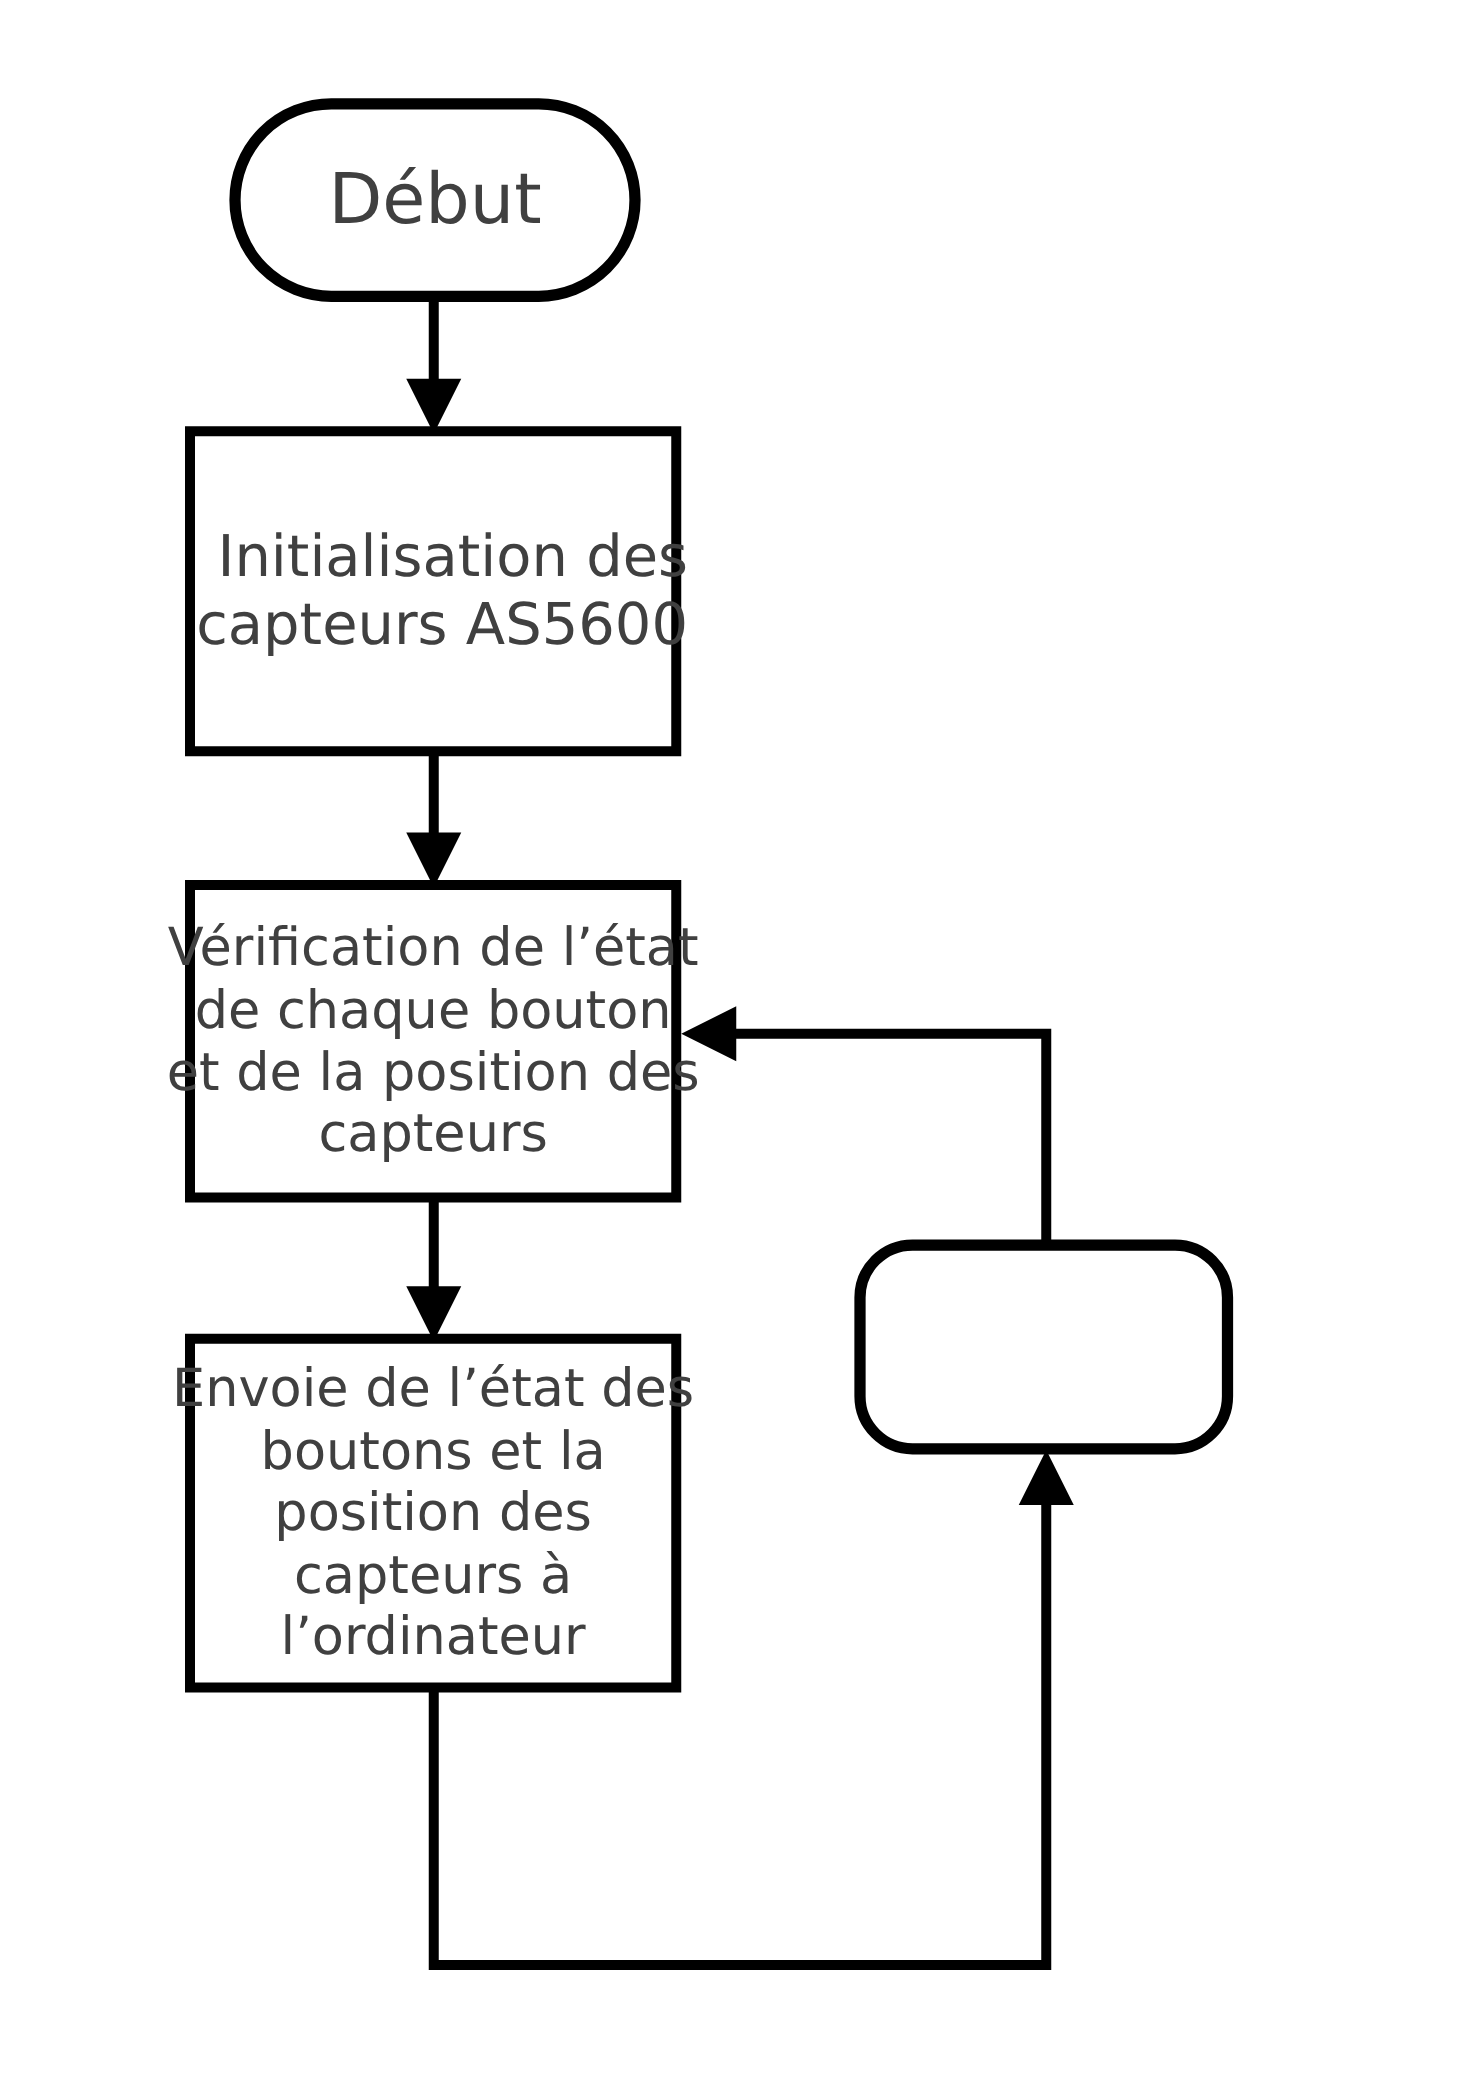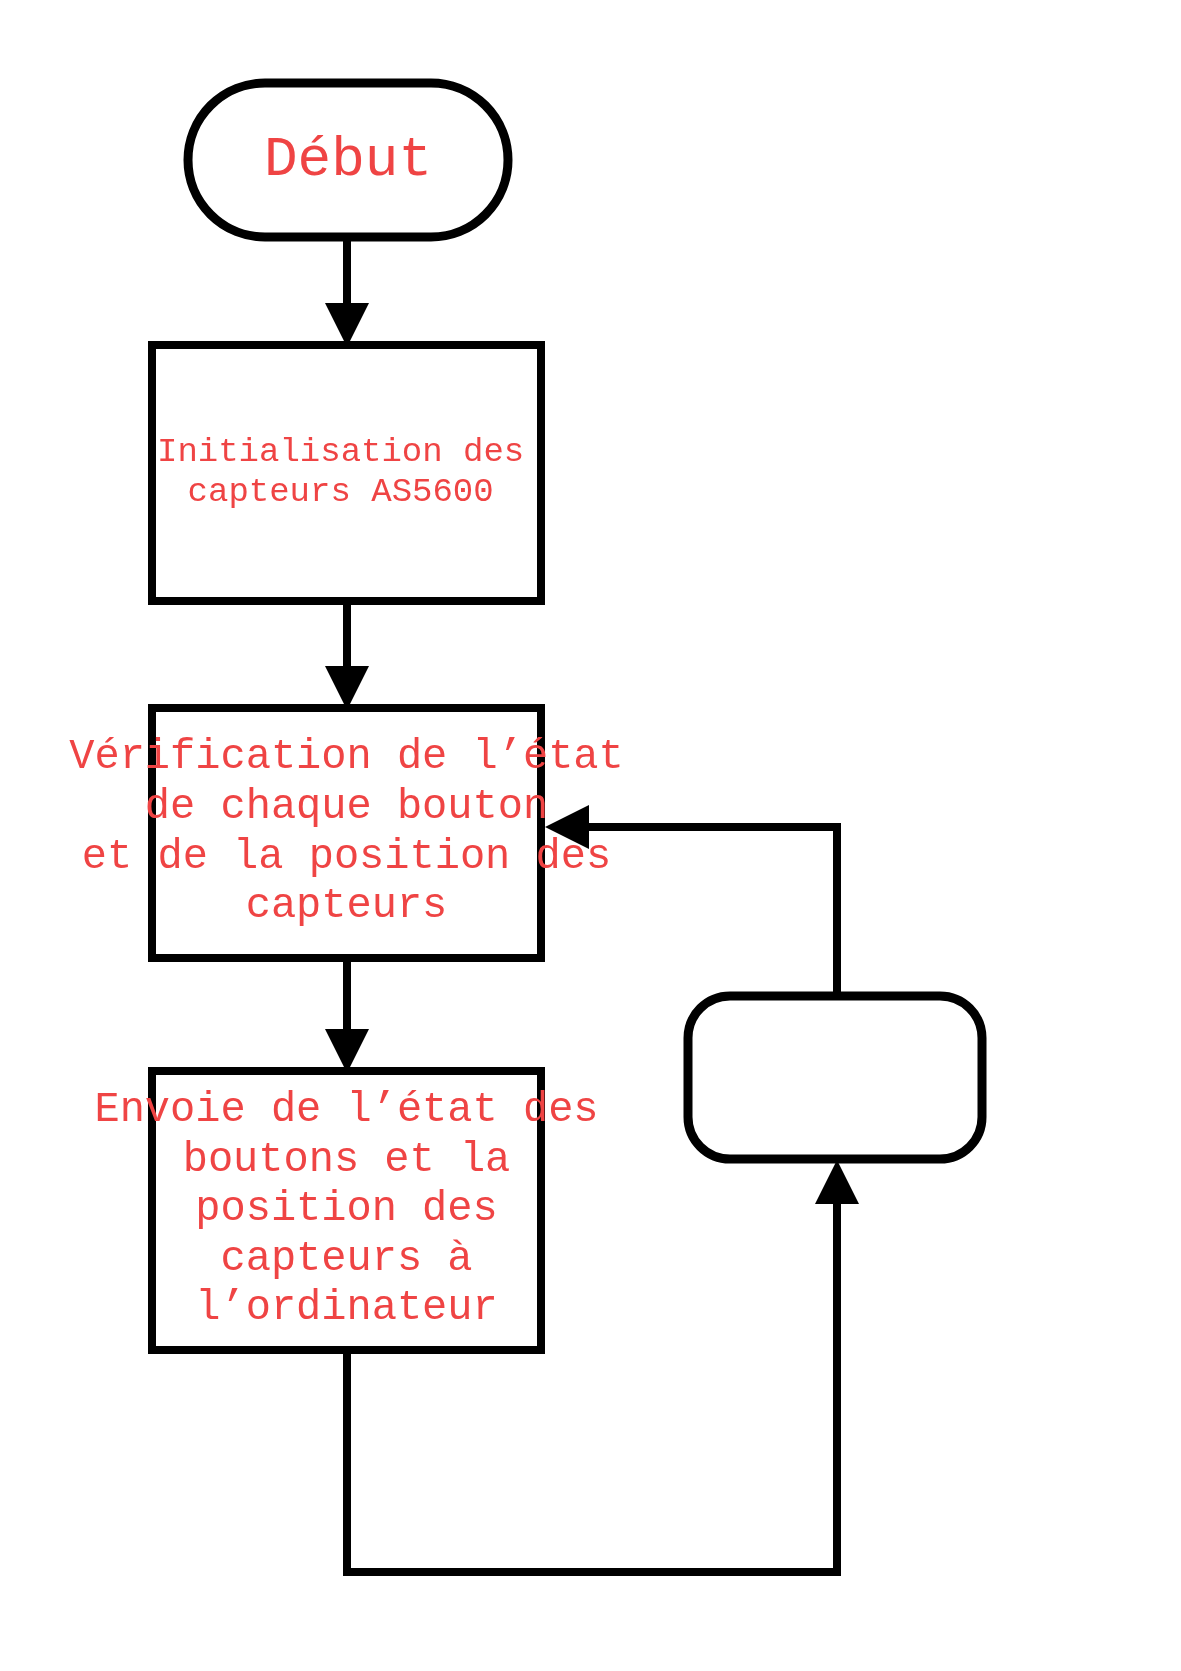--- a/index.html
+++ b/index.html
@@ -23,35 +23,34 @@
     left: 0;
     top: 0;
     width: 1181px;
     height: 1671px;
   }
   .node-text {
     position: absolute;
     display: flex;
     align-items: center;
     justify-content: center;
-    color: #ef4444;
+    color: #404040;
     line-height: 1.18;
     white-space: pre;
     pointer-events: none;
-    font-family: Liberation Mono, monospace;
   }
   #text-start {
     left: 185px;  top: 80px;  width: 326px; height: 160px;
     font-size: 56px;
     text-align: center;
   }
   #text-init {
     left: 150px; top: 342px; width: 393px; height: 260px;
-    font-size: 34px;
-    text-align: center;
+    font-size: 46px;
+    text-align: right;
     justify-content: flex-start;
     padding-left: 7px;
     box-sizing: border-box;
   }
   #text-check {
     left: 150px; top: 705px; width: 393px; height: 255px;
     font-size: 42px;
     text-align: center;
   }
   #text-send {

